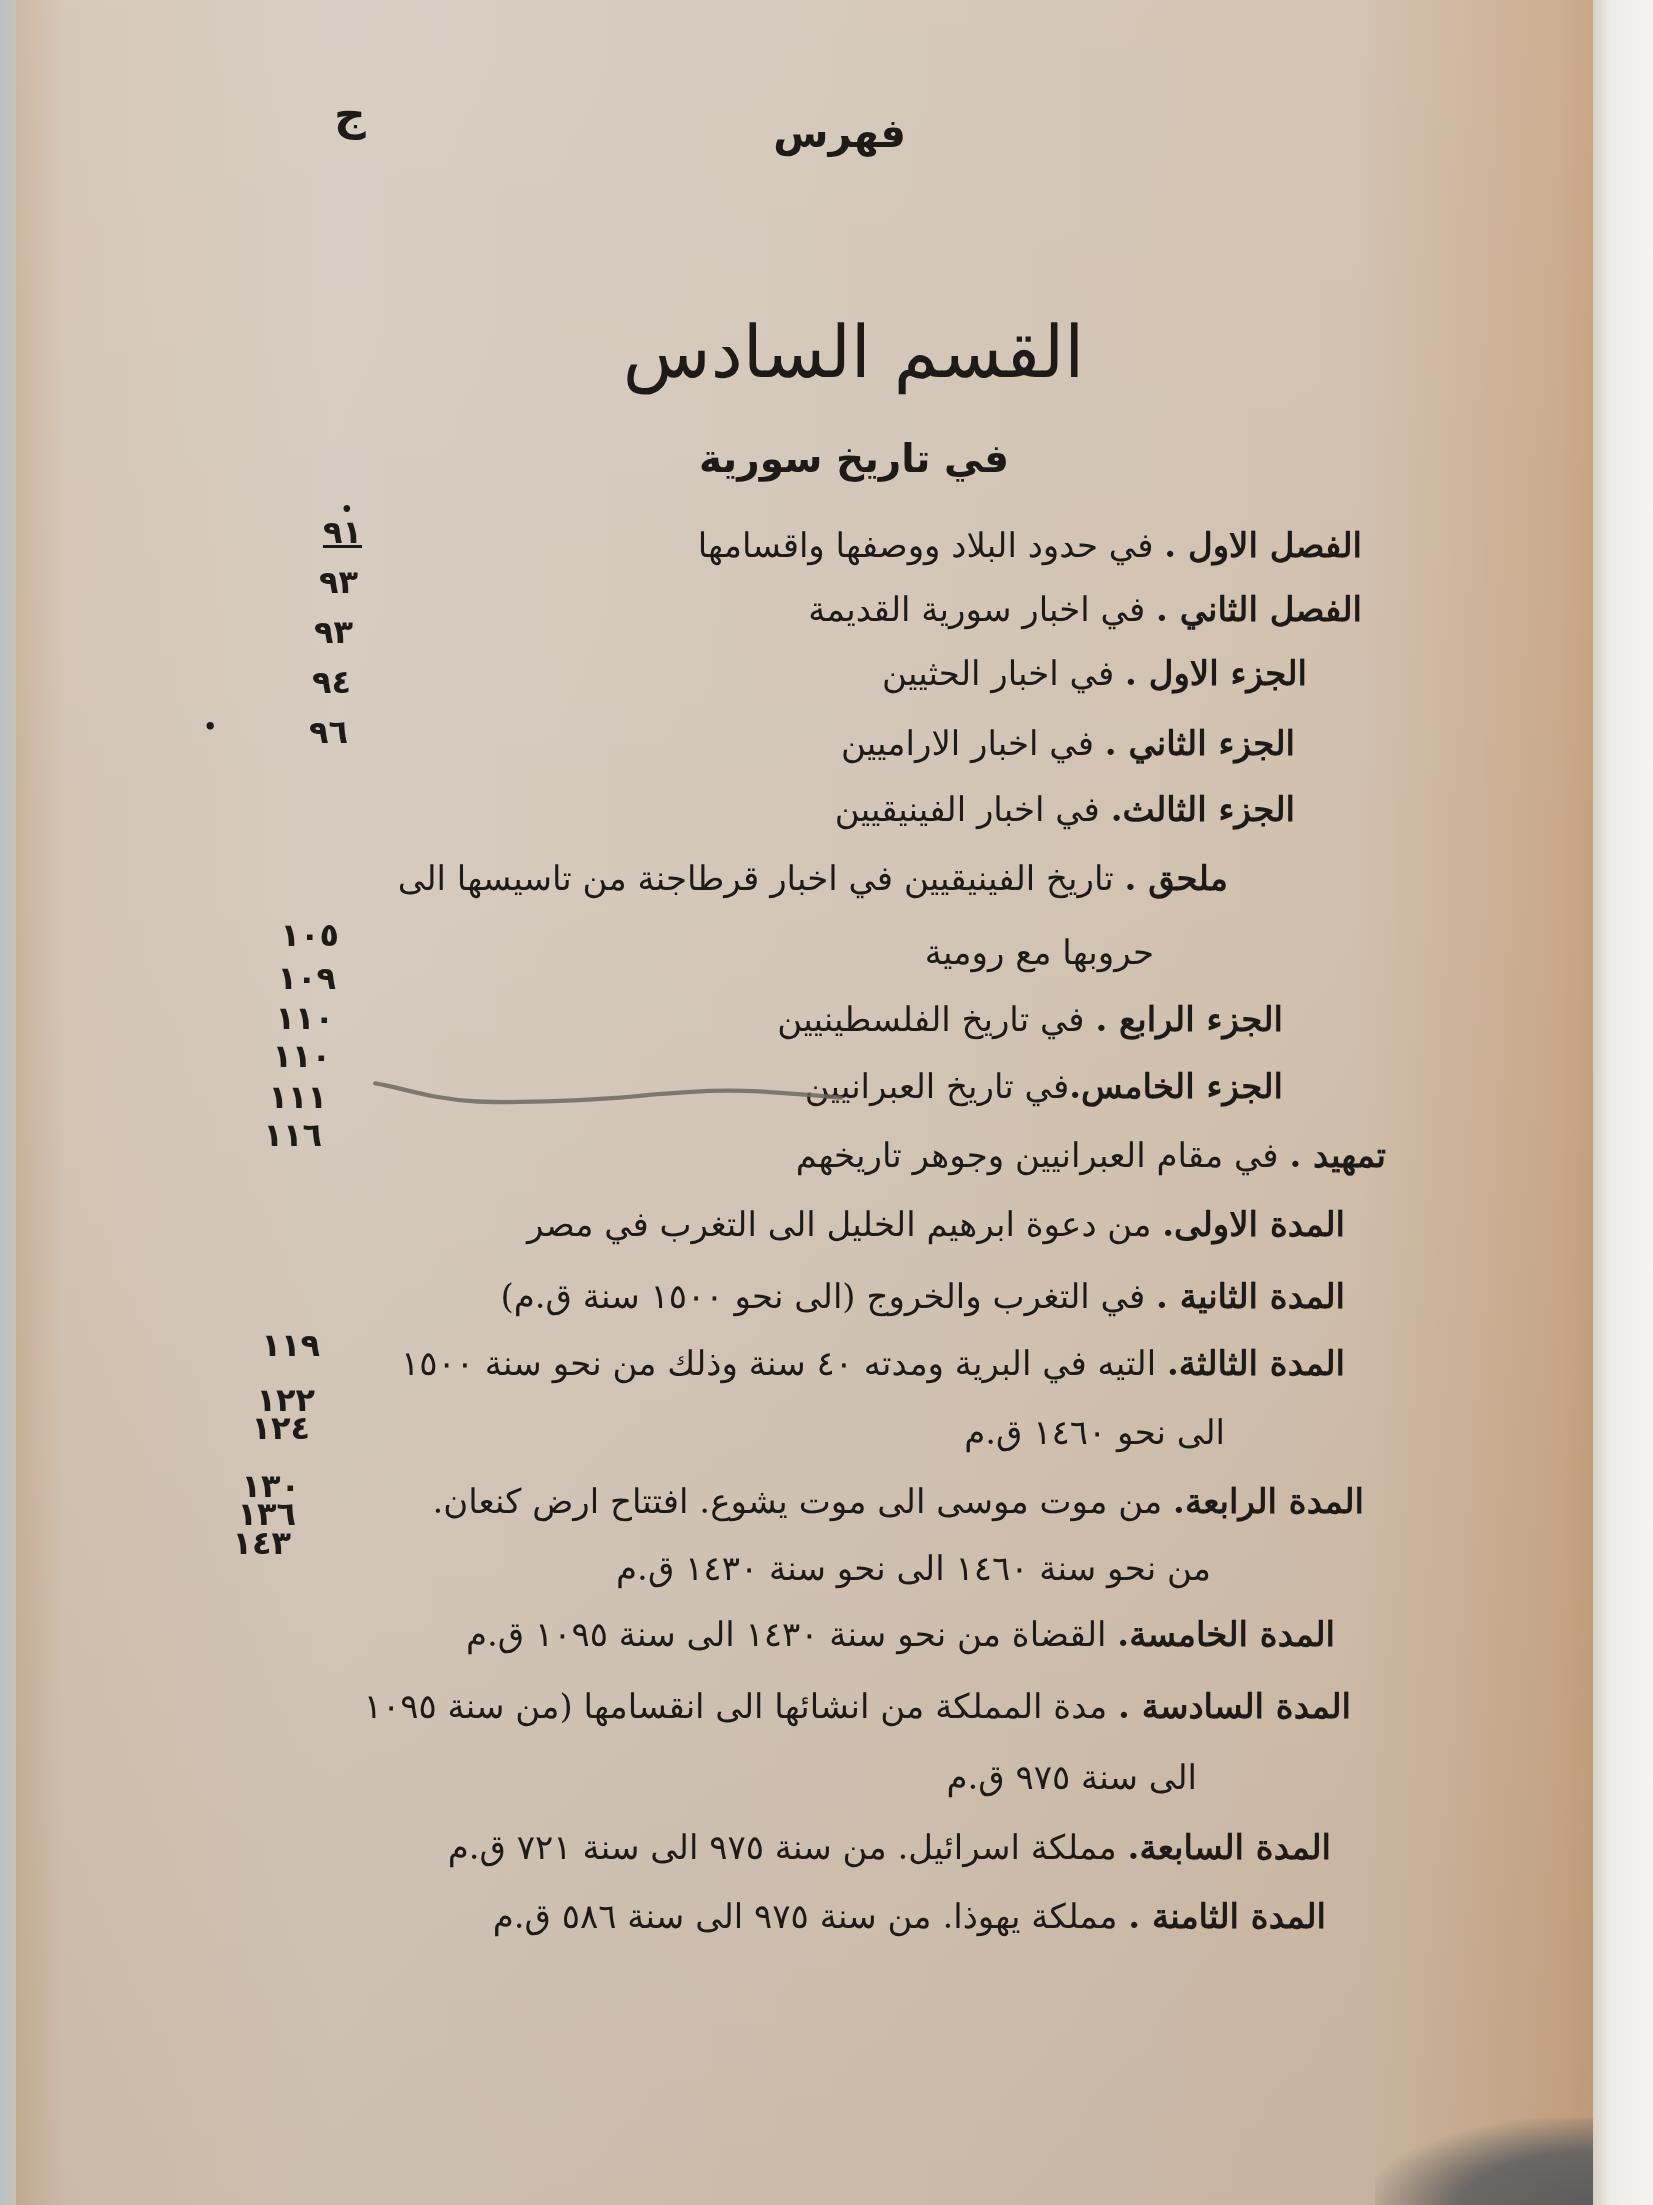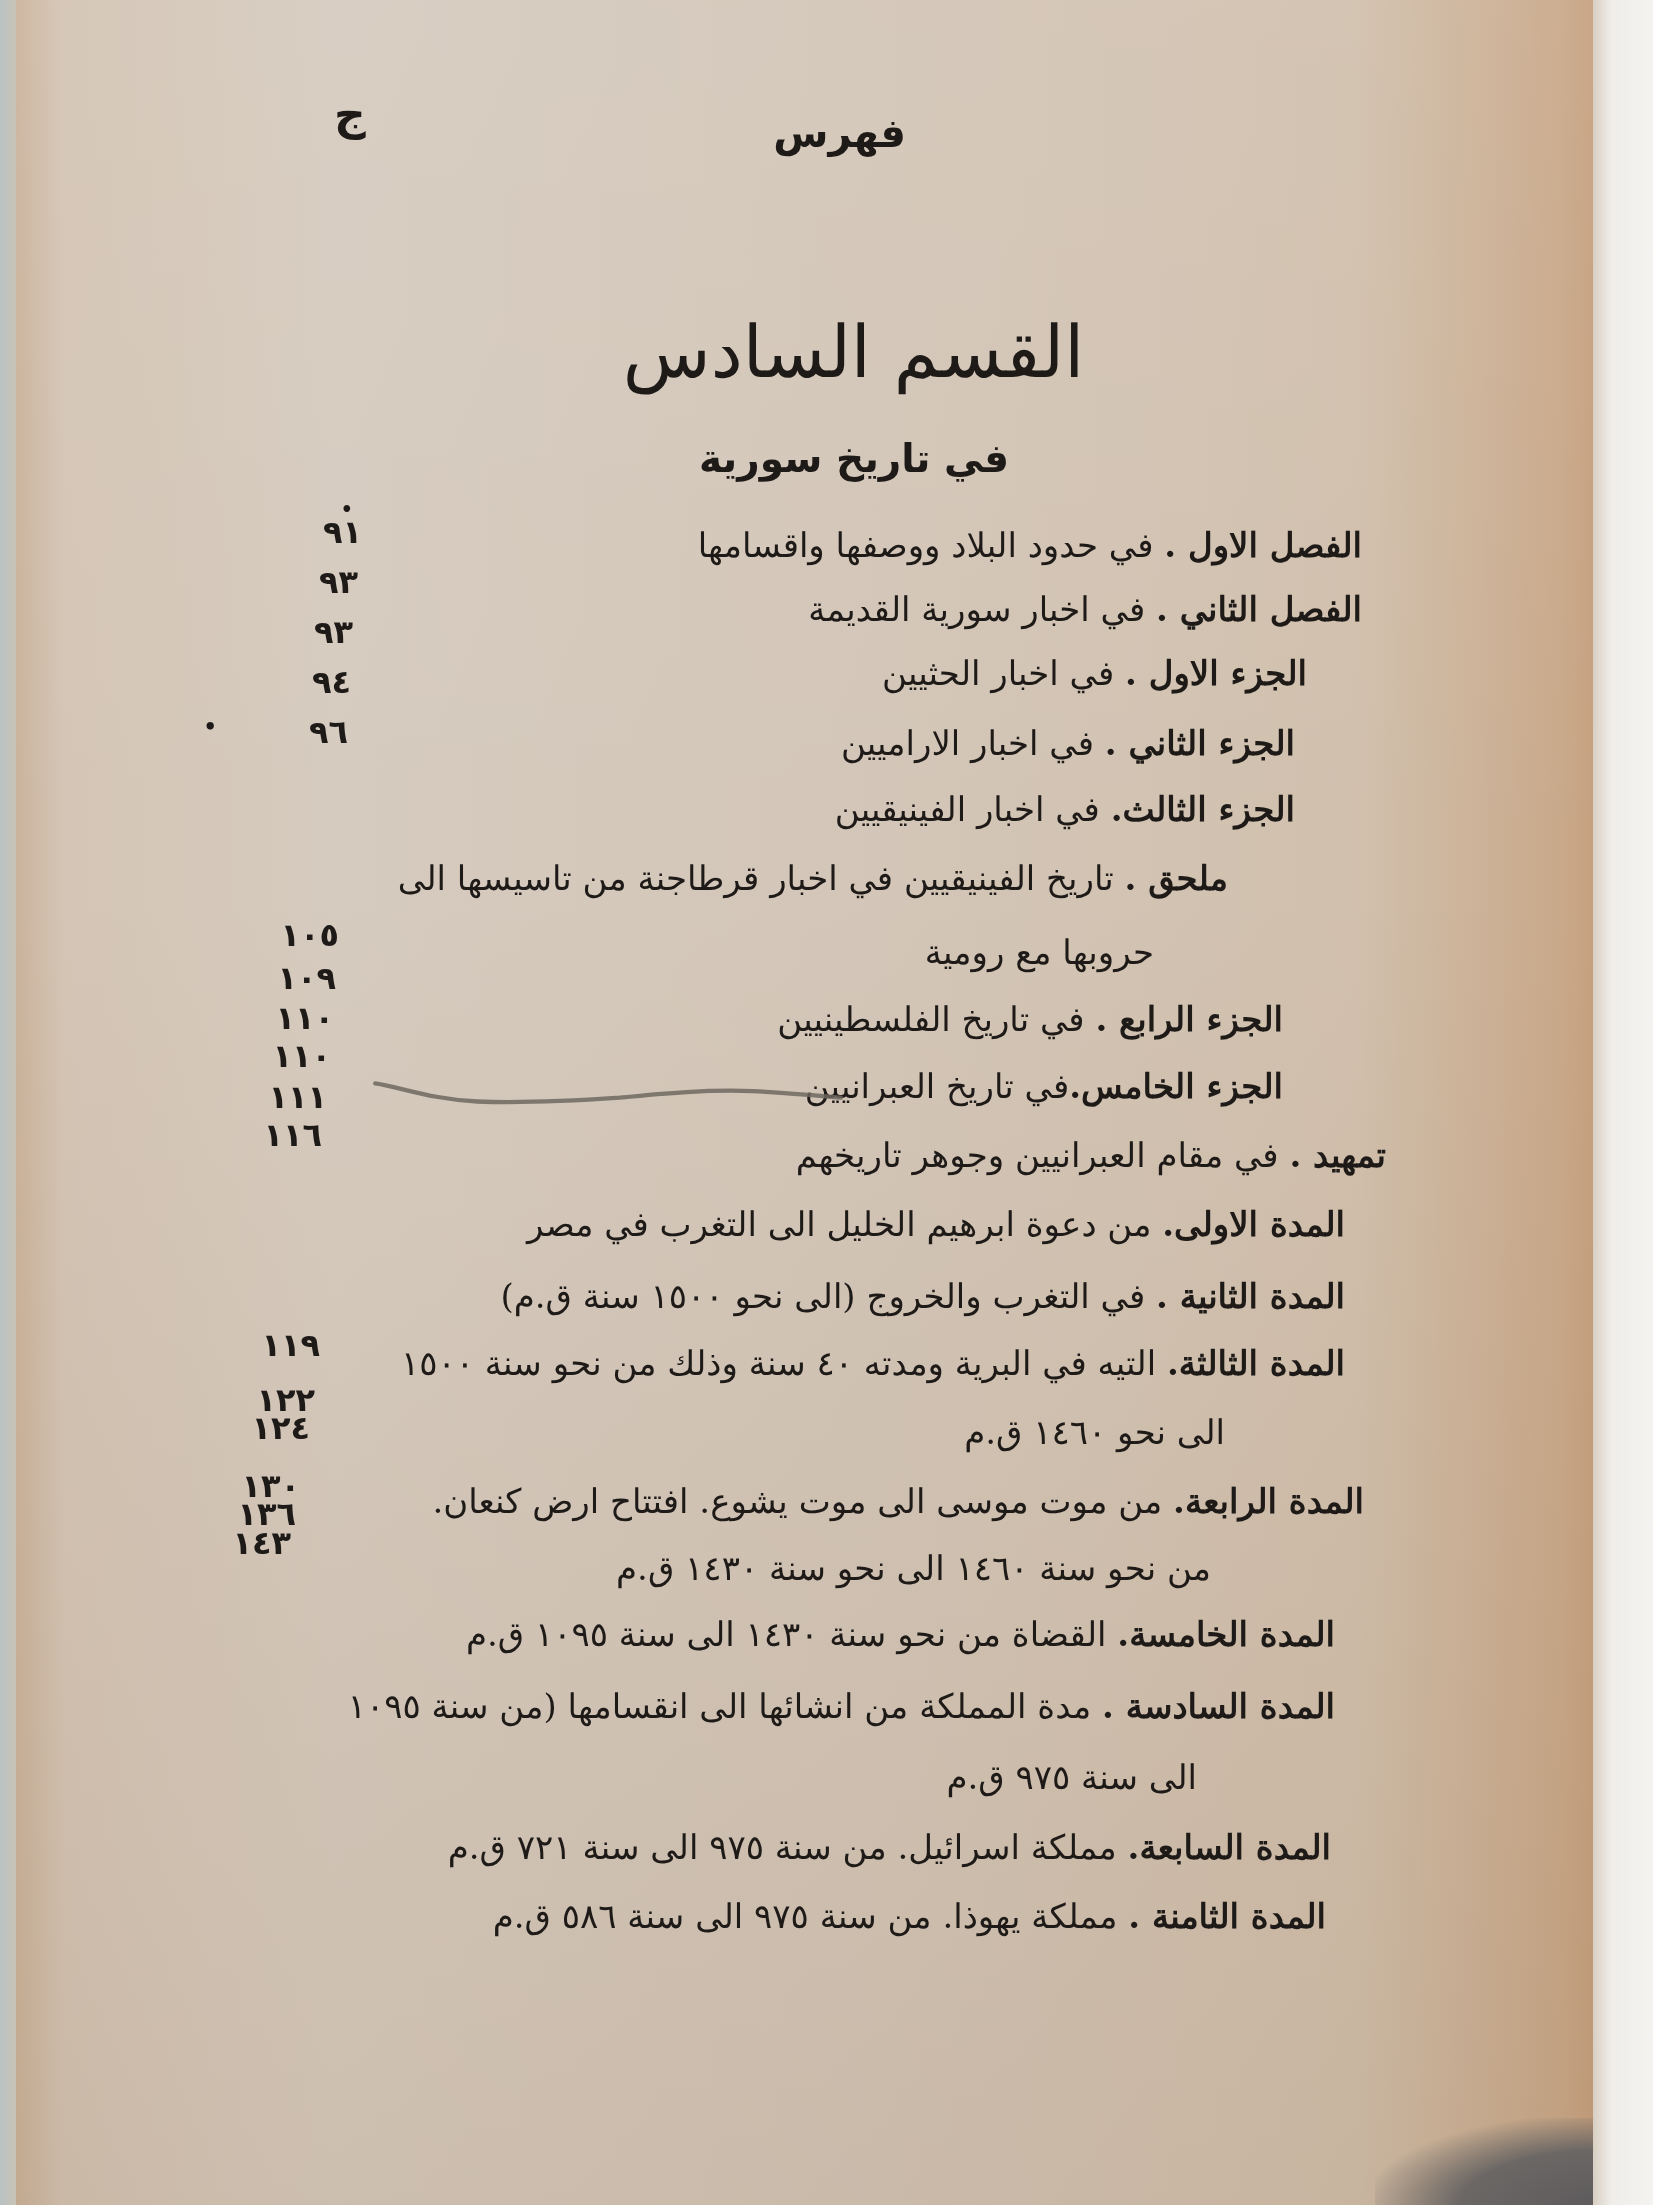--- a/index.html
+++ b/index.html
@@ -101,37 +101,37 @@
   </div>
   <div class="abs" style="left:0;top:1481px;width:1340px;height:48px;padding-left:24px;">
     <div class="entry ink"><span class="lead">المدة الرابعة.</span><span> من موت موسى الى موت يشوع. افتتاح ارض كنعان.</span></div>
   </div>
   <div class="abs" style="left:0;top:1548px;width:1211px;height:48px;">
     <div class="entry ink"><span class="lead"></span><span>من نحو سنة ١٤٦٠ الى نحو سنة ١٤٣٠ ق.م</span></div>
   </div>
   <div class="abs" style="left:0;top:1614px;width:1335px;height:48px;">
     <div class="entry ink"><span class="lead">المدة الخامسة.</span><span> القضاة من نحو سنة ١٤٣٠ الى سنة ١٠٩٥ ق.م</span></div>
   </div>
-  <div class="abs" style="left:0;top:1686px;width:1335px;height:48px;">
+  <div class="abs" style="left:0;top:1686px;width:1335px;height:48px;padding-left:16px;">
     <div class="entry ink"><span class="lead">المدة السادسة .</span><span> مدة المملكة من انشائها الى انقسامها (من سنة ١٠٩٥</span></div>
   </div>
   <div class="abs" style="left:0;top:1757px;width:1197px;height:48px;">
     <div class="entry ink"><span class="lead"></span><span>الى سنة ٩٧٥ ق.م</span></div>
   </div>
   <div class="abs" style="left:0;top:1827px;width:1331px;height:48px;">
     <div class="entry ink"><span class="lead">المدة السابعة.</span><span> مملكة اسرائيل. من سنة ٩٧٥ الى سنة ٧٢١ ق.م</span></div>
   </div>
   <div class="abs" style="left:0;top:1896px;width:1326px;height:48px;">
     <div class="entry ink"><span class="lead">المدة الثامنة .</span><span> مملكة يهوذا. من سنة ٩٧٥ الى سنة ٥٨٦ ق.م</span></div>
   </div>
 </div>
 
 <div>
   <div class="pnum" style="left:229px;top:498px;font-size:19px;">•</div>
-  <div class="pnum" style="left:238px;top:513px;">٩١</div>
+  <div class="pnum" style="left:238px;top:513px;text-decoration:underline;">٩١</div>
   <div class="pnum" style="left:234px;top:563px;">٩٣</div>
   <div class="pnum" style="left:229px;top:613px;">٩٣</div>
   <div class="pnum" style="left:227px;top:663px;">٩٤</div>
   <div class="pnum" style="left:224px;top:713px;">٩٦</div>
   <div class="pnum" style="left:188px;top:715px;width:29px;font-size:21px;">•</div>
   <div class="pnum" style="left:215px;top:916px;">١٠٥</div>
   <div class="pnum" style="left:212px;top:959px;">١٠٩</div>
   <div class="pnum" style="left:210px;top:999px;">١١٠</div>
   <div class="pnum" style="left:207px;top:1037px;">١١٠</div>
   <div class="pnum" style="left:203px;top:1078px;">١١١</div>

